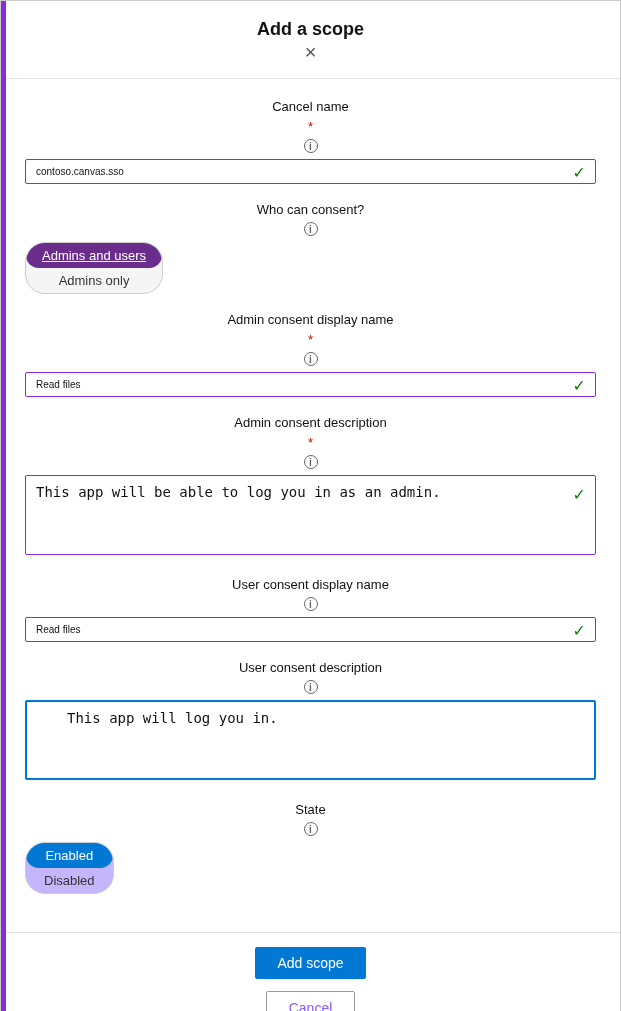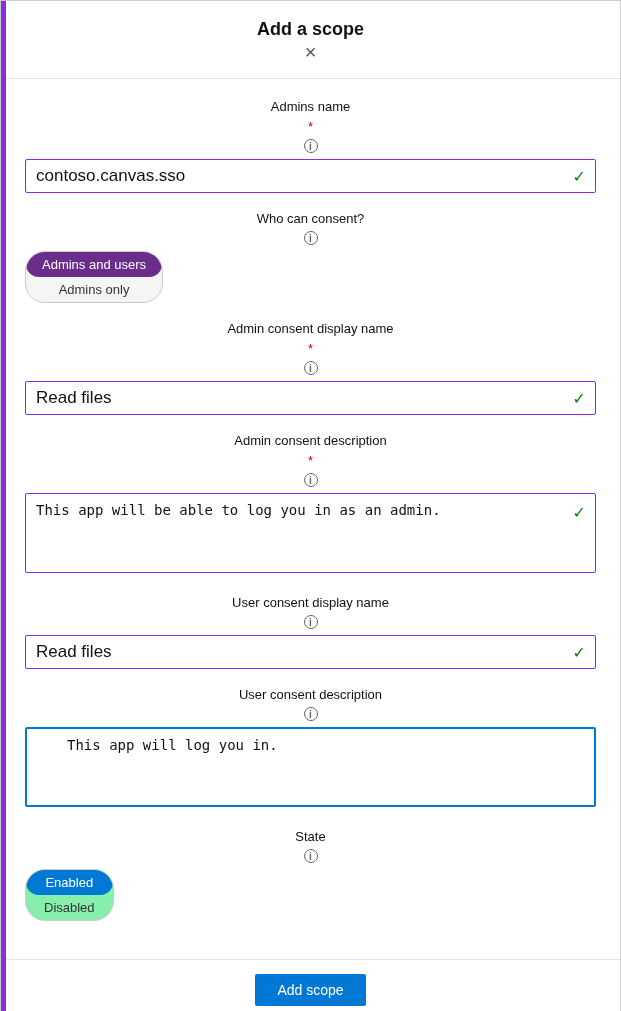--- a/index.html
+++ b/index.html
@@ -73,21 +73,21 @@
       color: #666;
       cursor: default;
       font-style: normal;
       font-weight: 600;
     }
     .text-input {
       width: 100%;
       border: 1px solid #8a2be2;
       border-radius: 2px;
       padding: 6px 29px 6px 10px;
-      font-size: 17px;
+      font-size: 10px;
       color: #111;
       outline: none;
       position: relative;
     }
     .input-wrapper {
       position: relative;
     }
     .input-check {
       position: absolute;
       right: 10px;
@@ -137,28 +137,29 @@
       background: transparent;
       cursor: pointer;
       border-radius: 20px;
       color: #333;
       font-family: inherit;
     }
     .toggle-btn.active {
       background: #6b2d8b;
       color: #fff;
       font-weight: 500;
+      text-decoration: underline;
     }
     
     .state-toggle-group {
       display: inline-flex;
       border: 1px solid #ccc;
       border-radius: 20px;
       overflow: hidden;
-      background: #86efac;
+      background: #c4b5fd;
     }
     .state-btn {
       padding: 5px 18px;
       font-size: 13px;
       border: none;
       background: transparent;
       cursor: pointer;
       border-radius: 20px;
       color: #333;
       font-family: inherit;
@@ -213,21 +214,21 @@
 
   <div class="dialog-header">
     <span class="dialog-title">Add a scope</span>
     <button class="close-btn">×</button>
   </div>
 
   <div class="dialog-body">
 
     <div class="field-group">
       <div class="field-label">
-        <span>Admins name</span>
+        <span>Cancel name</span>
         <span class="required-star">*</span>
         <span class="info-icon">i</span>
       </div>
       <div class="input-wrapper">
         <input class="text-input" type="text" value="contoso.canvas.sso" style="">
         <span class="input-check">✓</span>
       </div>
     </div>
 
     <div class="field-group">

